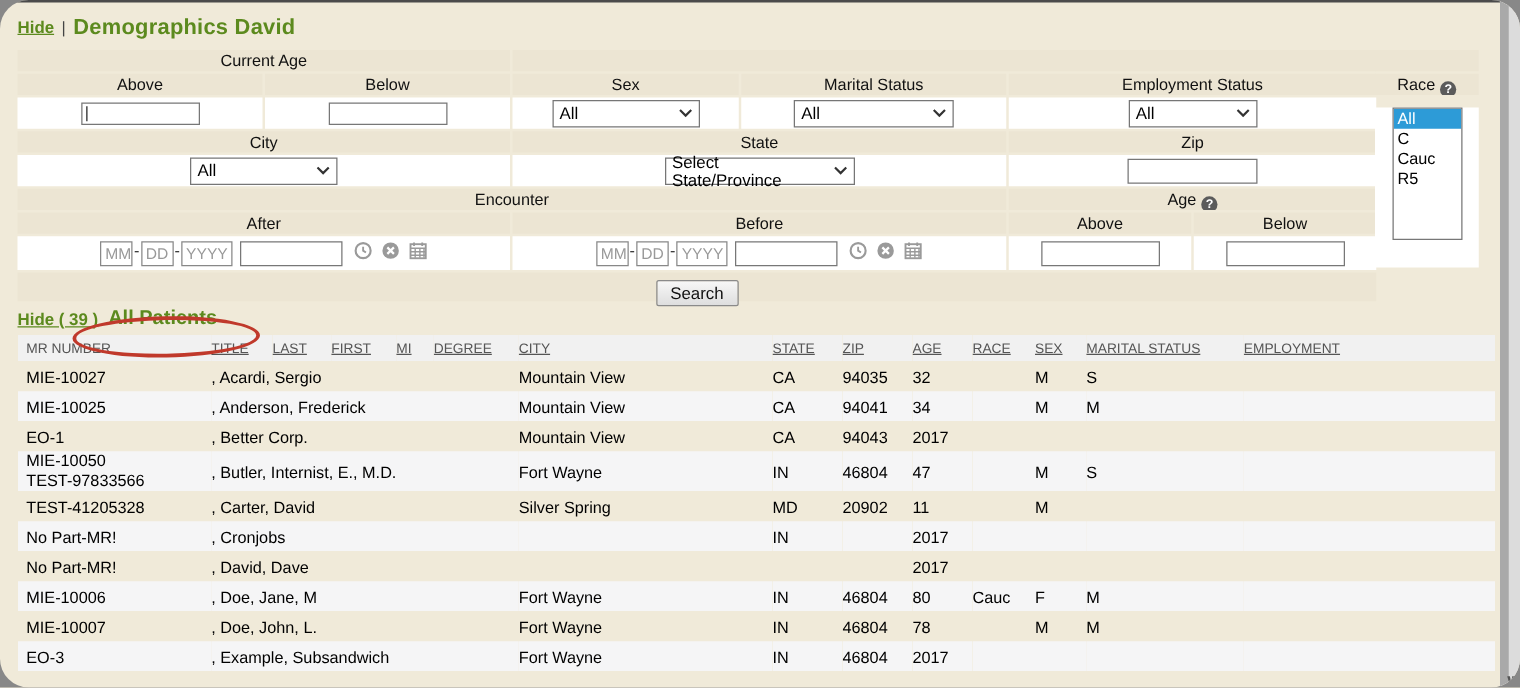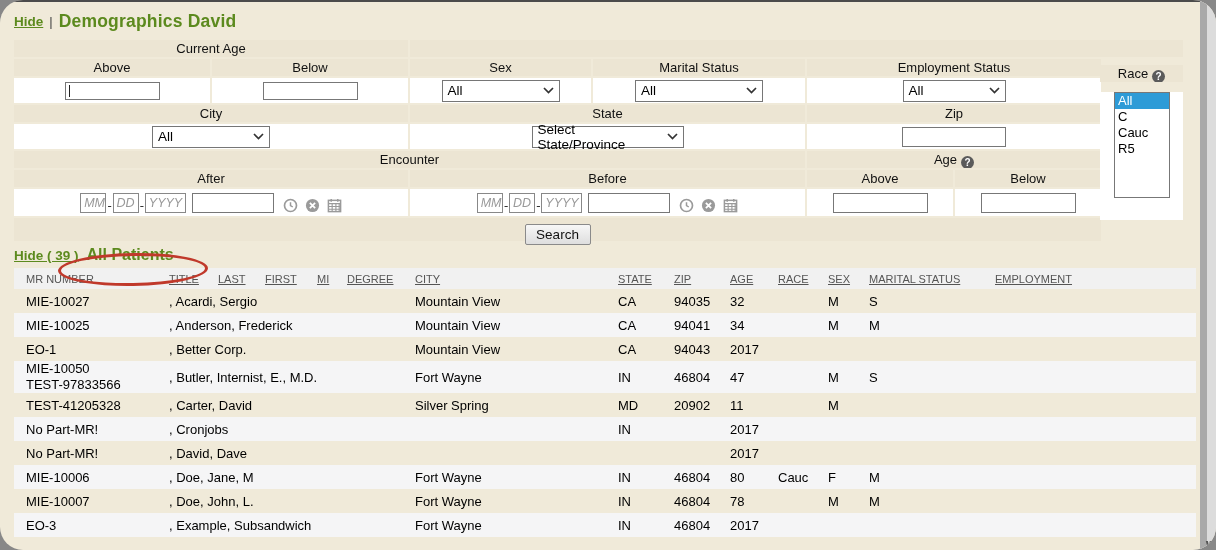--- a/index.html
+++ b/index.html
@@ -39,35 +39,35 @@
   .caret { width:1px; height:12px; background:#222; margin-left:3px; }
 
   .sel { background:#fff; border:1px solid #767676; height:22px; display:flex;
     align-items:center; justify-content:space-between; padding:0 5px; font-size:13.5px; color:#000; cursor:default; }
   .sel .chev { margin-left:6px; display:flex; }
 
   .qicon { display:inline-block; width:13px; height:13px; border-radius:50%; background:#5b5b5b;
     color:#fff; font-size:10px; font-weight:bold; text-align:center; line-height:13px;
     margin-left:4px; vertical-align:-2px; }
 
-  .date-group { display:flex; align-items:flex-end;font-style:italic; }
+  .date-group { display:flex; align-items:flex-start; }
   .dbox { border:1px solid #888; height:20px; color:#999; font-size:12.5px;
     display:flex; align-items:center; padding-left:3px; background:#fff; }
   .dbox.mm, .dbox.dd { width:26px; } .dbox.yyyy { width:41px; }
   .dash { color:#333; margin:0 1px; }
   .dmain { border:1px solid #777; background:#fff; width:82px; height:20px; margin-left:6px; }
   .dicons { display:flex; align-items:center; gap:7px; margin-left:9px; }
   .dicons svg { display:block; }
 
   .search-btn { width:66px; height:21px; font-family:inherit; font-size:13.5px; color:#111;
     background:linear-gradient(#f7f7f7,#dedede); border:1px solid #8a8a8a; border-radius:2px; cursor:pointer;margin-top:9px; }
 
   
   .race { position:absolute; left:1086px; top:0; width:83px; }
-  .race .hcell { margin-bottom:8px; }
+  .race .hcell { margin-bottom:2px; }
   .race-box { background:#fff; height:128px; }
   .race-list { width:56px; height:106px; border:1px solid #777; background:#fff;
     margin:10px auto 0 14px; overflow:hidden; font-size:13px; }
   .race-opt { height:16px; line-height:16px; padding-left:3px; cursor:default; }
   .race-opt.selected { background:var(--blue); color:#fff; }
 
   
   .csv-line { text-align:right; margin-top:4px; padding-right:41px; height:17px; }
   .csv-link { color:#222; text-decoration:underline; font-size:13.5px; cursor:pointer; }
 
@@ -75,21 +75,21 @@
   .results-title { display:flex; align-items:center; margin-top:3px; height:22px; }
   .results-heading { color:var(--green); font-weight:bold; font-size:16px; margin-left:8px; }
   .ellipse { position:absolute; left:58px; top:253px; width:150px; height:33px;
     border:3px solid var(--red); border-radius:50%; transform:rotate(-1deg); z-index:5; pointer-events:none; }
 
   table.results { border-collapse:collapse; table-layout:fixed; width:1182px; margin-top:2px; }
   table.results th { background:#f1f1f1; color:#555; font-size:11px; font-weight:normal;
     text-align:left; height:21px; white-space:nowrap; overflow:hidden; }
   table.results th.u span { text-decoration:underline; }
   table.results td { height:24px; font-size:13px; vertical-align:middle; white-space:nowrap; overflow:hidden; }
-  table.results th:first-child, table.results td:first-child { padding-left:12px; }
+  table.results th:first-child, table.results td:first-child { padding-left:7px; }
   tr.shaded td { background:#f5f5f6; }
   .mr2line { line-height:16px; }
 </style>
 </head>
 <body>
 
 <div class="screen">
   <div class="topbar"></div>
 
   <div class="content">

